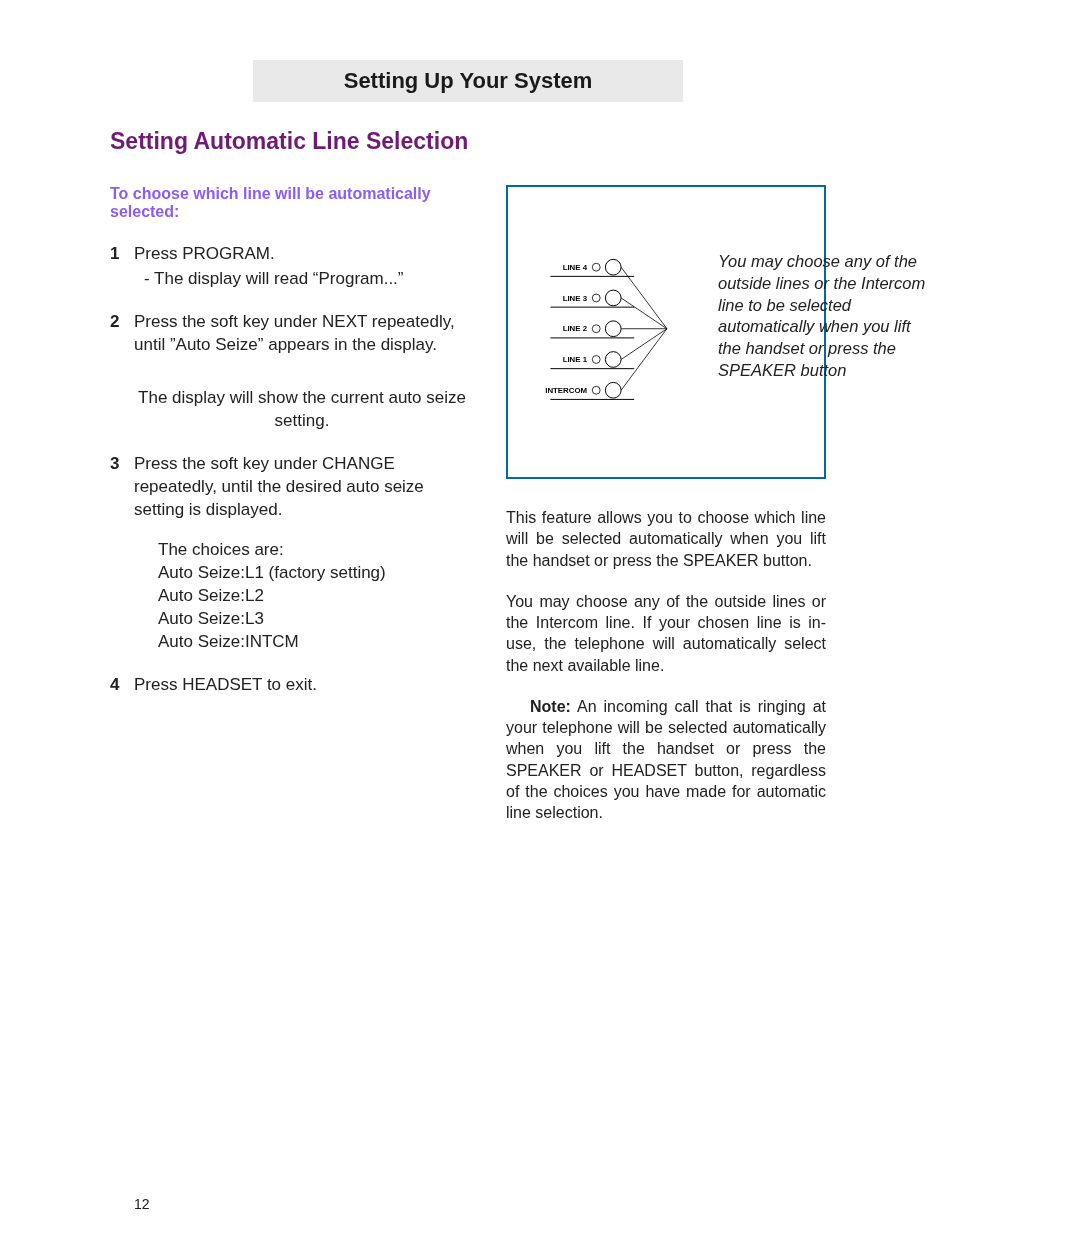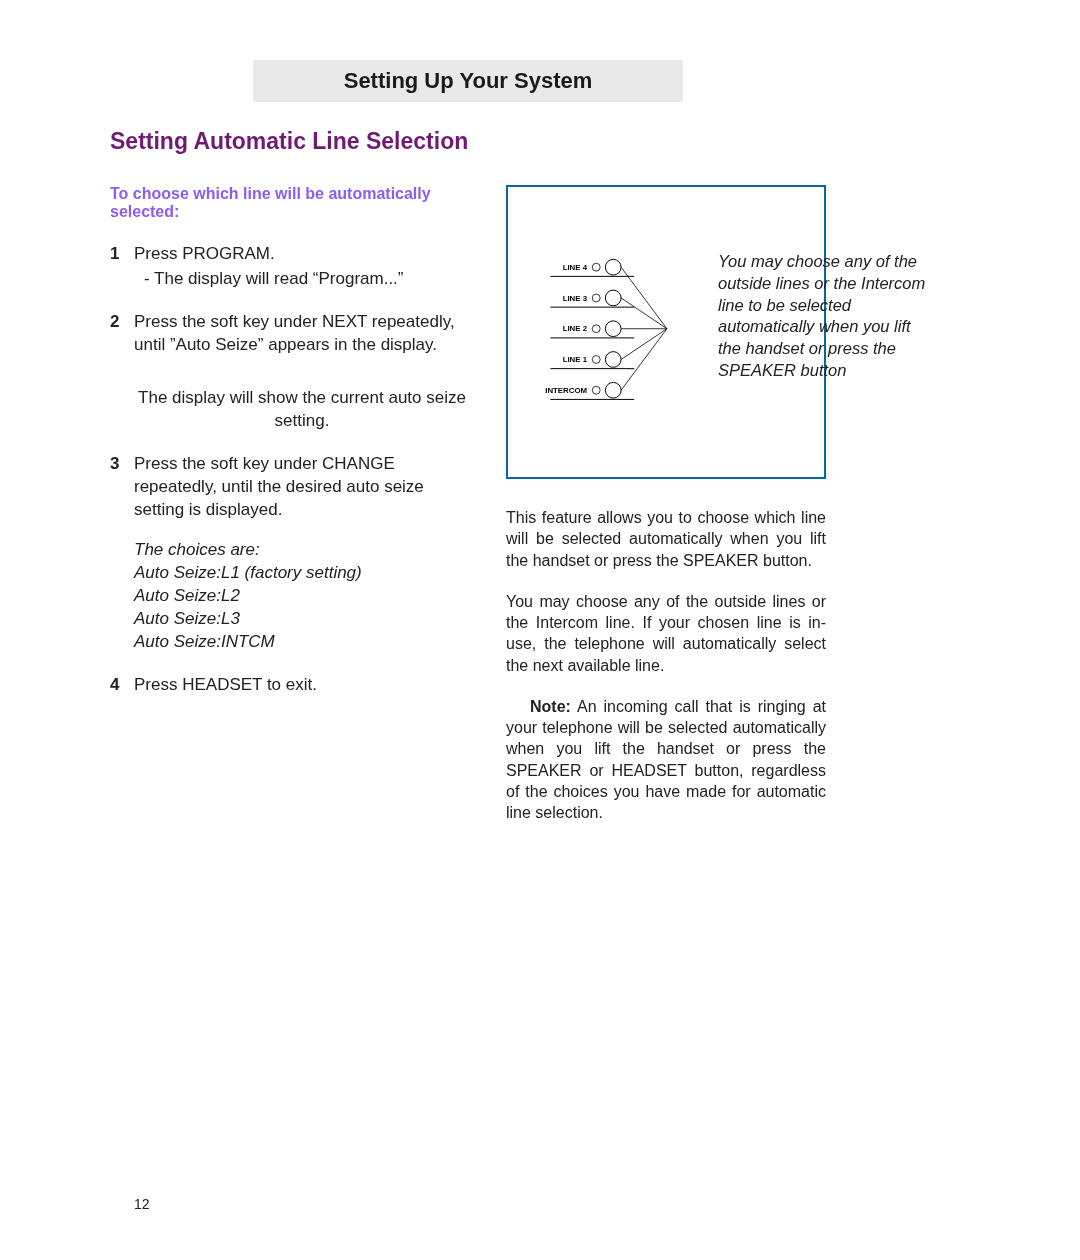--- a/index.html
+++ b/index.html
@@ -61,22 +61,22 @@
     font-size: 17px;
   }
   .step-body { flex: 1; }
   .step-sub {
     text-indent: -10px;
     padding-left: 20px;
     margin-top: 2px;
   }
   .step-note { margin-top: 30px; text-align: center; }
   .step-choices {
-    font-style: italic;
     margin-top: 18px;
+    margin-left: 24px;
   }
   .step-choices div { margin: 0; }
   .diagram-box {
     border: 2px solid #0369a1;
     height: 290px;
     position: relative;
     margin-bottom: 28px;
     padding-left: 28px;
   }
   .diagram-caption {

